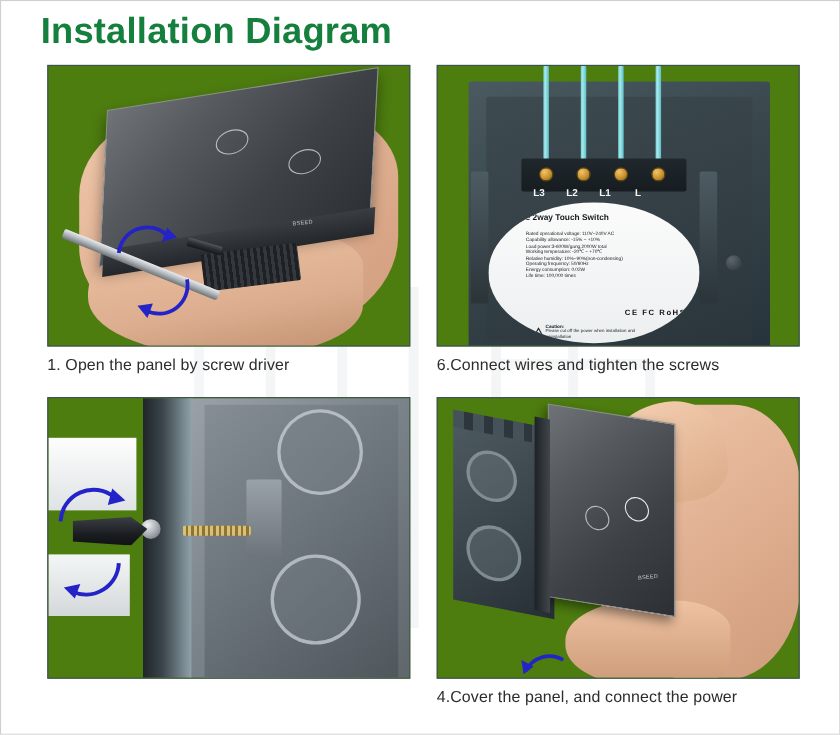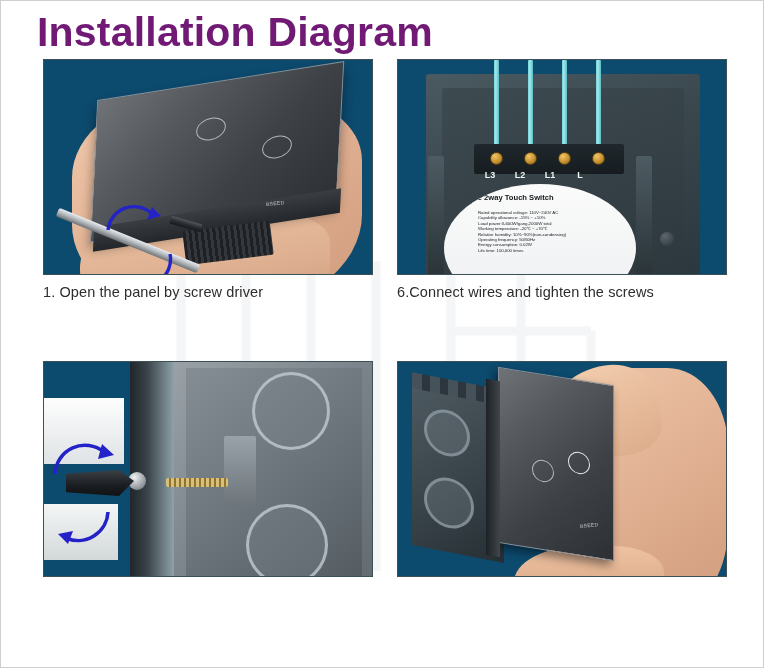--- a/index.html
+++ b/index.html
@@ -21,41 +21,41 @@
     position: absolute;
     left: 150px; top: 200px;
     width: 480px; height: 400px;
     opacity: 0.10;
     pointer-events: none;
     z-index: 0;
   }
   .title {
     position: absolute;
     left: 36px; top: 8px;
-    font-size: 41px;
+    font-size: 33px;
     font-weight: bold;
     letter-spacing: 0.2px;
-    color: #701a75;
+    color: #15803d;
     z-index: 5;
   }
   .grid {
     position: absolute;
     left: 0; top: 58px;
     width: 764px;
     z-index: 3;
   }
   .row { position: relative; height: 302px; }
   .cell { position: absolute; top: 0; }
   .cell.c1 { left: 42px; }
   .cell.c2 { left: 396px; }
   .frame {
     position: relative;
-    width: 330px; height: 216px;
+    width: 330px; height: 256px;
     border: 1px solid #3c5058;
-    background: #0c4a6e;
+    background: #4d7c0f;
     overflow: hidden;
   }
   .caption {
     margin-top: 9px;
     font-size: 14.5px;
     color: #2d2d2d;
     letter-spacing: 0.1px;
     white-space: nowrap;
   }
   .cell.c1 .caption { margin-left: 0px; }
@@ -384,16 +384,17 @@
           <div class="ph touch-ring" style="left:134px; top:98px; width:22px; height:22px; transform:skewY(9deg);"></div>
           <div class="ph touch-ring" style="left:170px; top:90px; width:22px; height:22px; transform:skewY(9deg);
                       border-color:rgba(240,245,248,.95);"></div>
           <div class="logo-mark" style="left:182px; top:160px;">BSEED</div>
 
           <svg class="arrow-svg" style="left:74px; top:216px;" width="56" height="38" viewBox="0 0 56 38">
             <path d="M6 32 A24 24 0 0 1 40 22" fill="none" stroke="#2323c8" stroke-width="3.4"></path>
             <polygon points="2,22 13,28 4,35" fill="#2323c8"></polygon>
           </svg>
         </div>
+        <div class="caption">4.Cover the panel, and connect the power</div>
       </div>
     </div>
   </div>
 </div>
 
 </body></html>

